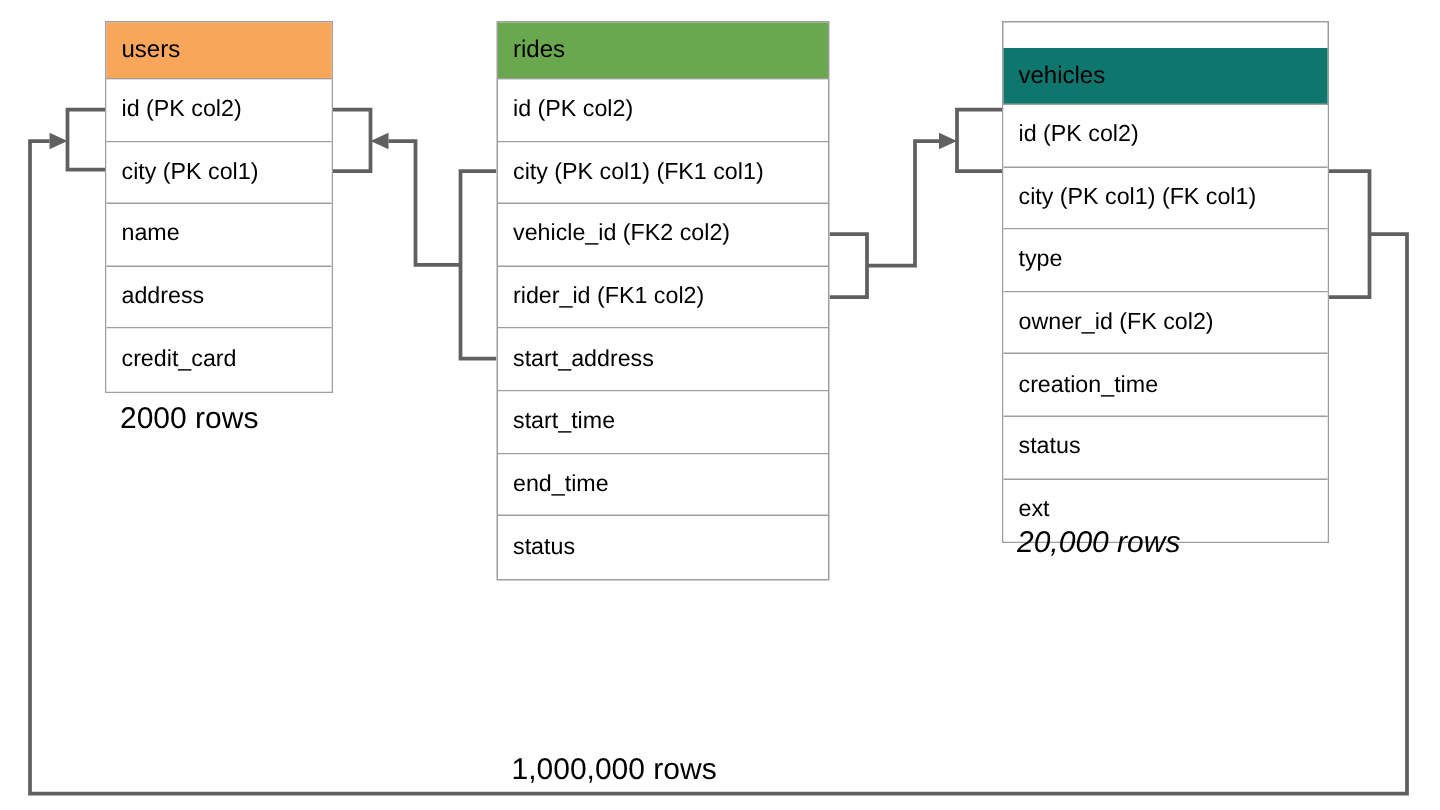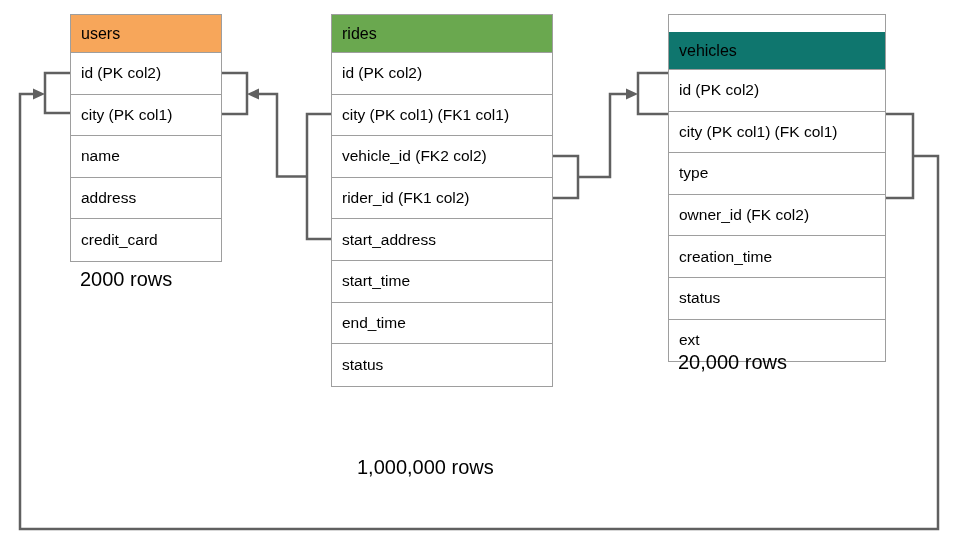--- a/index.html
+++ b/index.html
@@ -56,22 +56,22 @@
   .rowcount {
     position: absolute;
     font-size: 20px;
     color: #000000;
     white-space: nowrap;
   }
   #table-users    { left: 70px;  top: 14px; width: 152px; }
   #table-rides    { left: 331px; top: 14px; width: 222px; }
   #table-vehicles { left: 668px; top: 14px; width: 218px; }
   #rowcount-users    { left: 80px;  top: 268px; }
-  #rowcount-rides    { left: 341px; top: 456px; margin-left: 16px; }
-  #rowcount-vehicles { left: 678px; top: 351px; }
+  #rowcount-rides    { left: 341px; top: 502px; }
+  #rowcount-vehicles { left: 678px; top: 351px; font-style: italic; }
 </style>
 </head>
 <body>
 
 <div class="canvas">
 
   <svg class="connectors" viewBox="0 0 960 540" xmlns="http://www.w3.org/2000/svg">
 
     <path d="M 70 73 H 45 V 113 H 70" fill="none" stroke-width="2.5" stroke="#606060"></path>
 

